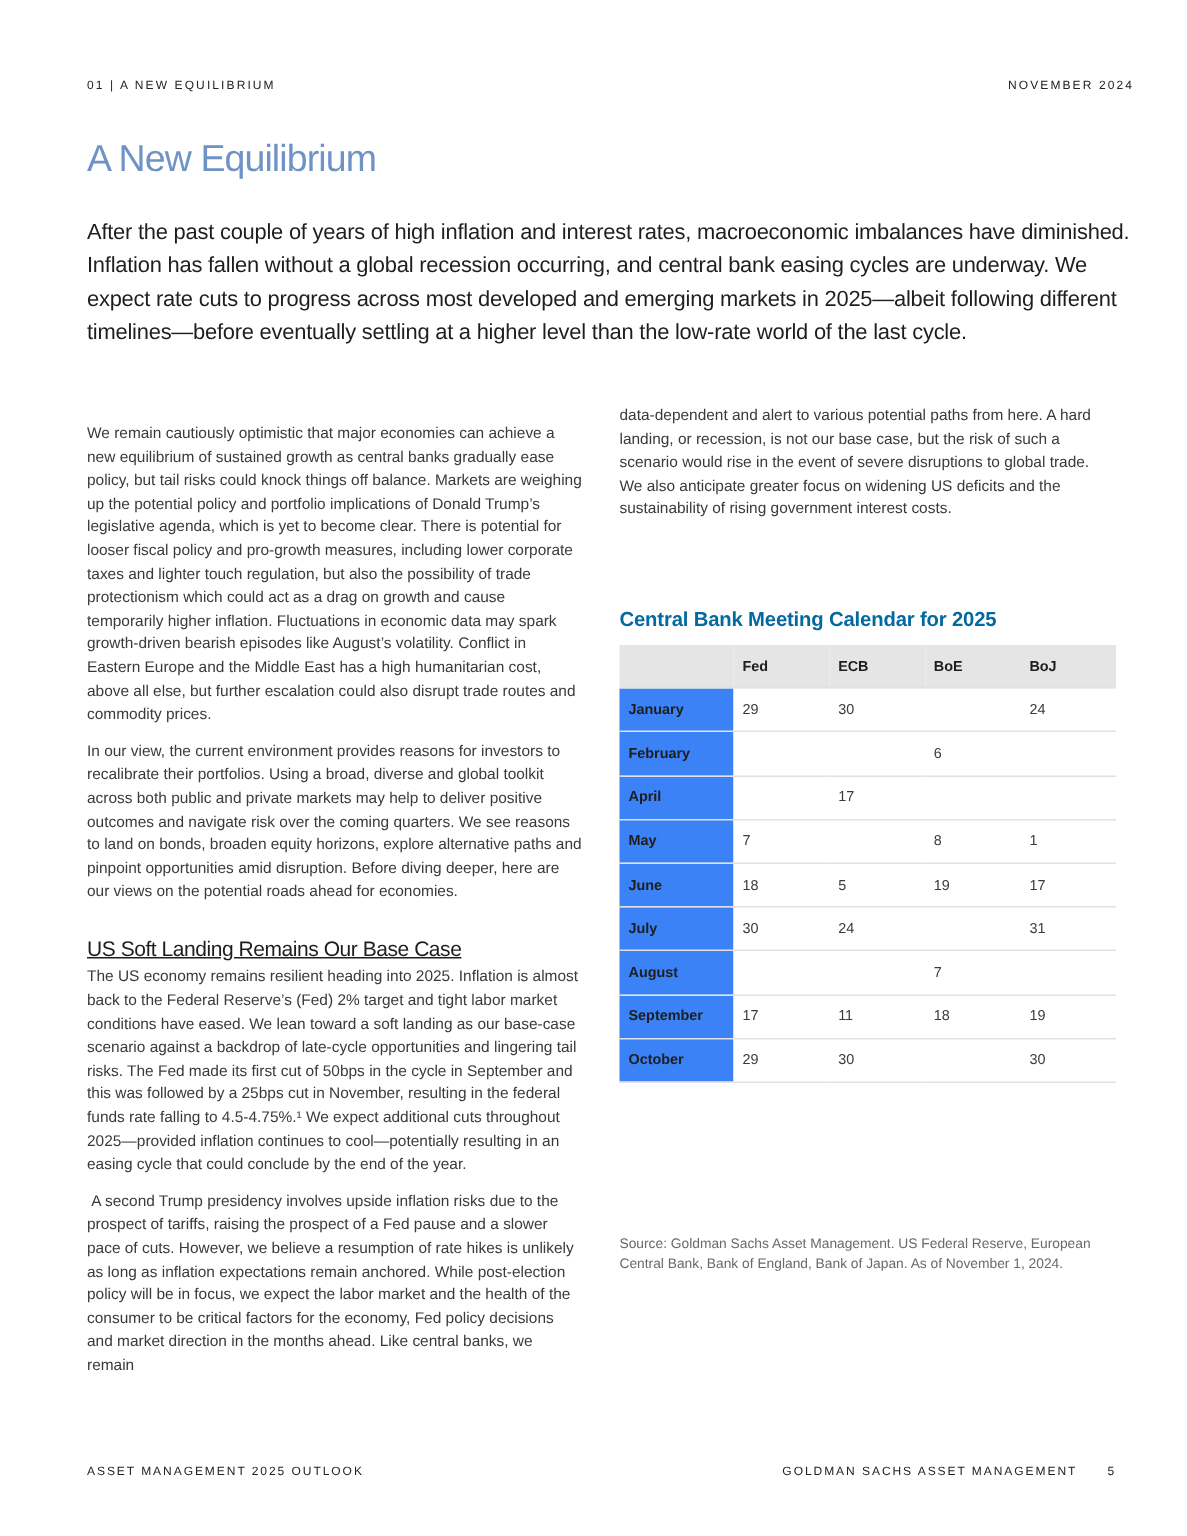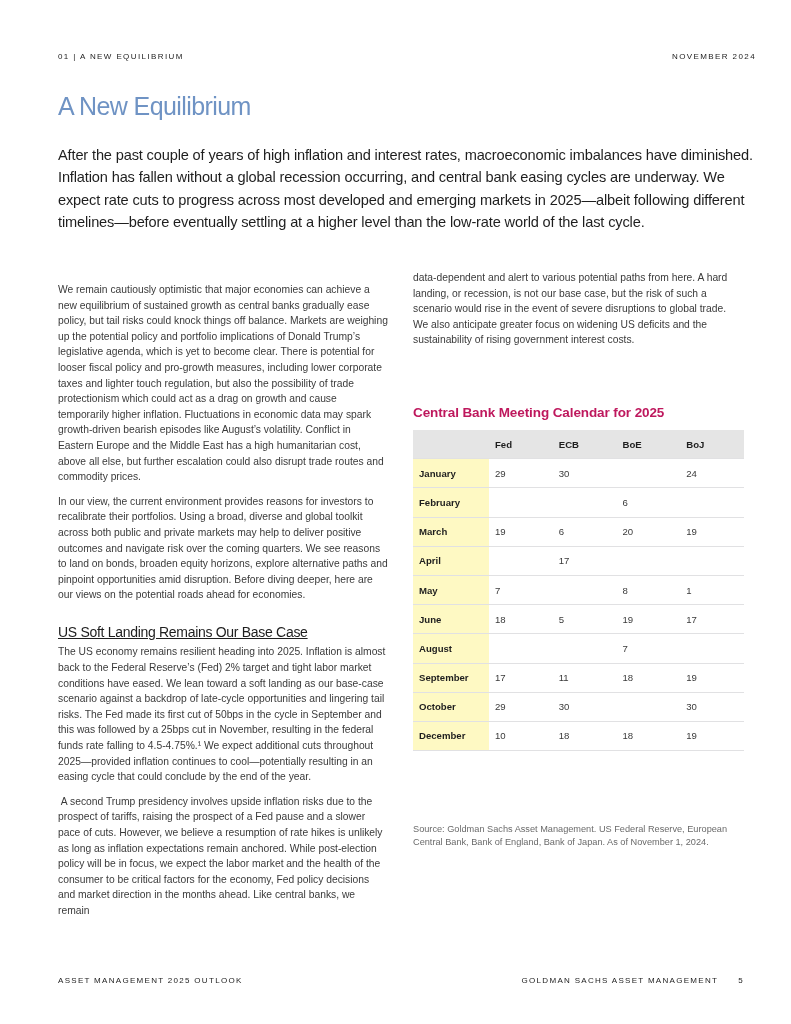--- a/index.html
+++ b/index.html
@@ -7,25 +7,25 @@
   .running-head { position:absolute; top:52px; font-size:8px; letter-spacing:1.4px; color:#222; }
   .rh-left { left:58px; }
   .rh-right { right:35px;margin-left:48px; }
   .title { position:absolute; left:58px; top:92px; margin:0; font-family:"Liberation Sans", sans-serif; font-weight:normal; font-size:25px; letter-spacing:-0.6px; color:#6f93c4; }
   .lede { position:absolute; left:58px; top:144px; width:700px; margin:0; font-size:14.6px; line-height:22.3px; color:#1e1e1e; letter-spacing:-0.15px; }
   .col { position:absolute; font-size:10.3px; line-height:15.6px; color:#3a3a3a; }
   .col p { margin:0 0 9px 0; }
   .col-left { left:58px; top:270px; width:330px;margin-top:12px; }
   .col-right { left:413px; top:270px; width:330px; }
   .subhead { font-size:14px; color:#1e1e1e; margin:22px 0 4px 0; letter-spacing:-0.3px;text-decoration:underline; }
-  .table-title { position:absolute; left:413px; top:405px; margin:0; font-size:13.5px; font-weight:bold; color:#be185d; letter-spacing:-0.1px; }
+  .table-title { position:absolute; left:413px; top:405px; margin:0; font-size:13.5px; font-weight:bold; color:#0369a1; letter-spacing:-0.1px; }
   table.cal { position:absolute; left:413px; top:430px; width:331px; border-collapse:collapse; font-size:9.6px; }
   table.cal th, table.cal td { height:28.2px; padding:0 0 0 6px; text-align:left; border-bottom:1.5px solid #e1e1e3; }
   table.cal thead th { background:#e5e5e5; font-weight:bold; color:#1e1e1e; }
-  table.cal tbody th { background:#fef9c3; font-weight:bold; color:#1e1e1e; width:70px; }
+  table.cal tbody th { background:#3b82f6; font-weight:bold; color:#1e1e1e; width:70px; }
   table.cal tbody td { color:#3a3a3a; background:#ffffff; padding-left:6px; }
   table.cal col.c-month { width:76px; }
   table.cal col.c-val { width:63.75px; }
   .source { position:absolute; left:413px; top:823px; width:330px; margin:0; font-size:9.2px; line-height:12.6px; color:#6a6a6a; }
   .footer { position:absolute; top:976px; font-size:8px; letter-spacing:1.3px; color:#222; }
   .ft-left { left:58px; }
   .ft-right { right:47px; }
   .ft-page { margin-left:20px; }
 </style>
 </head>
@@ -78,46 +78,46 @@
       <td>24</td>
     </tr>
     <tr>
       <th>February</th>
       <td></td>
       <td></td>
       <td>6</td>
       <td></td>
     </tr>
     <tr>
-      <th>March</th>
-      <td>19</td>
-      <td>6</td>
-      <td>20</td>
-      <td>19</td>
-    </tr>
-    <tr>
       <th>April</th>
       <td></td>
       <td>17</td>
       <td></td>
       <td></td>
     </tr>
     <tr>
       <th>May</th>
       <td>7</td>
       <td></td>
       <td>8</td>
       <td>1</td>
     </tr>
     <tr>
       <th>June</th>
       <td>18</td>
       <td>5</td>
       <td>19</td>
       <td>17</td>
+    </tr>
+    <tr>
+      <th>July</th>
+      <td>30</td>
+      <td>24</td>
+      <td></td>
+      <td>31</td>
     </tr>
     <tr>
       <th>August</th>
       <td></td>
       <td></td>
       <td>7</td>
       <td></td>
     </tr>
     <tr>
       <th>September</th>
@@ -126,27 +126,20 @@
       <td>18</td>
       <td>19</td>
     </tr>
     <tr>
       <th>October</th>
       <td>29</td>
       <td>30</td>
       <td></td>
       <td>30</td>
     </tr>
-    <tr>
-      <th>December</th>
-      <td>10</td>
-      <td>18</td>
-      <td>18</td>
-      <td>19</td>
-    </tr>
   </tbody>
 </table>
 
 <p class="source">Source: Goldman Sachs Asset Management. US Federal Reserve, European Central Bank, Bank of England, Bank of Japan. As of November 1, 2024.</p>
 
 <div class="footer ft-left">ASSET MANAGEMENT 2025 OUTLOOK</div>
 <div class="footer ft-right">
   <span>GOLDMAN SACHS ASSET MANAGEMENT</span><span class="ft-page">5</span>
 </div>
 

